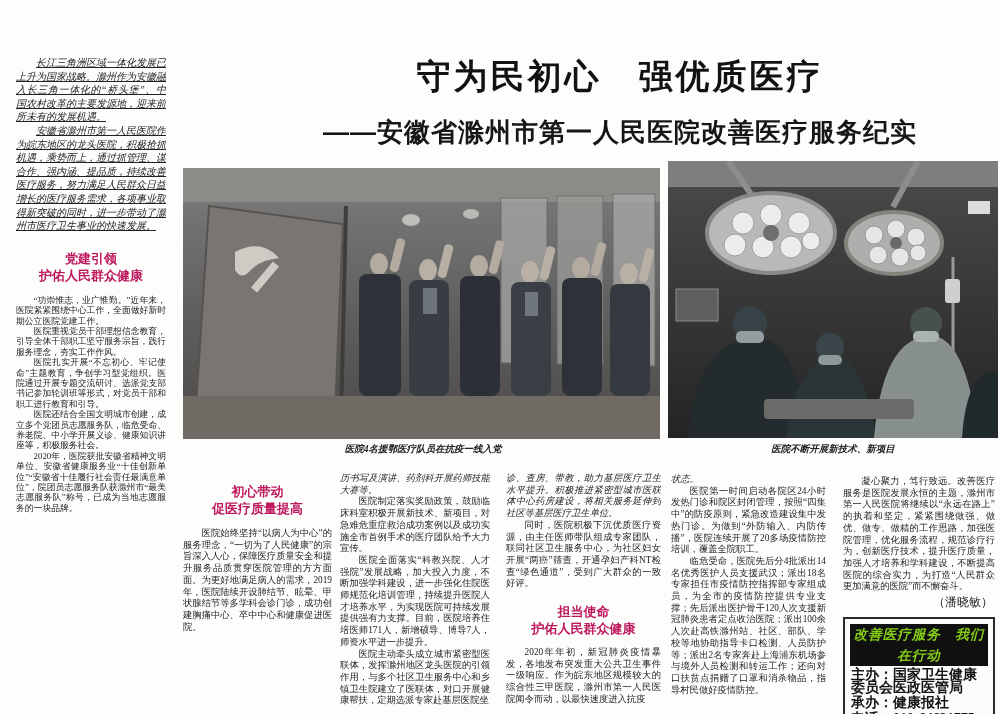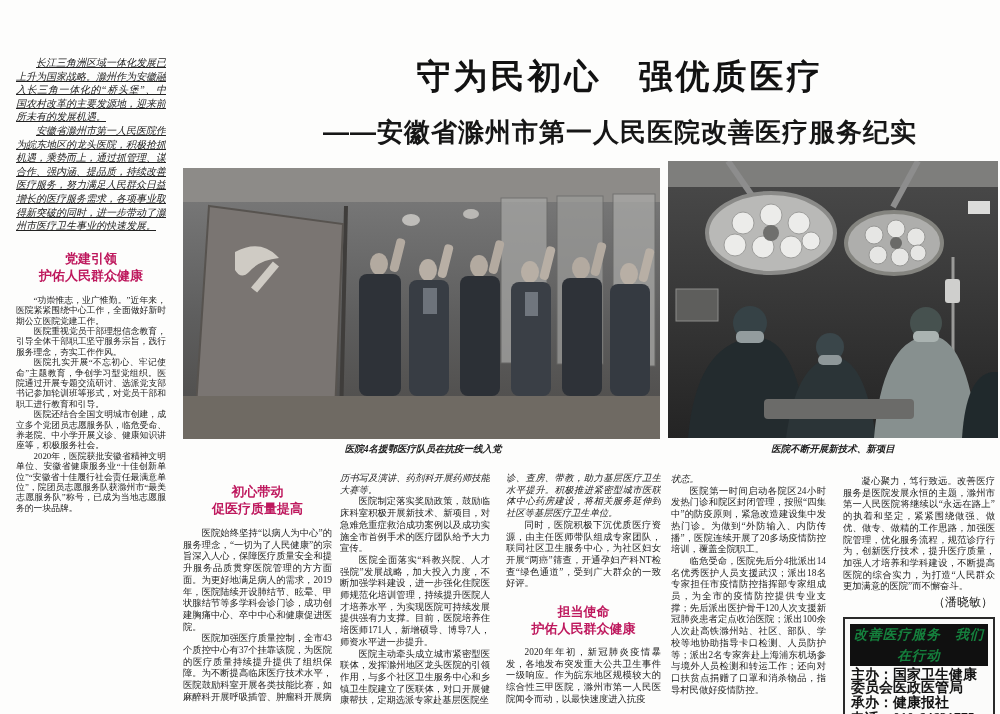--- a/index.html
+++ b/index.html
@@ -63,21 +63,21 @@
   .byline{
     margin:3px 2px 0 0; text-align:right; font-size:12px; line-height:12px;
     font-family:"Liberation Serif", serif; color:#1c1c1c;
   }
   
   #promo-box{
     margin-top:9px; border:2px solid #2a2a2a; background:#fbfbfa;
     padding:5px 5px 6px 5px;
   }
   #promo-banner{
-    background:#101010; color:#15803d; text-align:center;
+    background:#101010; color:#84cc16; text-align:center;
     font-family:"Liberation Serif", serif; font-weight:bold; font-style:italic;
     font-size:13.5px; line-height:21px; letter-spacing:1px;
   }
   .promo-line{
     margin:3px 0 0 1px; font-size:14px; line-height:12.5px; font-weight:bold;
     font-family:"Liberation Serif", serif; color:#141414;
   }
 </style>
 </head>
 <body>
@@ -231,21 +231,20 @@
 
   <div class="cols">
 
     <div class="col" id="col2">
       <div class="sec-head">
         <div>初心带动</div>
         <div>促医疗质量提高</div>
       </div>
       <div class="body">
         <p>医院始终坚持“以病人为中心”的服务理念，“一切为了人民健康”的宗旨深入人心，保障医疗质量安全和提升服务品质贯穿医院管理的方方面面。为更好地满足病人的需求，2019年，医院陆续开设肺结节、眩晕、甲状腺结节等多学科会诊门诊，成功创建胸痛中心、卒中中心和健康促进医院。</p>
-        <p>医院加强医疗质量控制，全市43个质控中心有37个挂靠该院，为医院的医疗质量持续提升提供了组织保障。为不断提高临床医疗技术水平，医院鼓励科室开展各类技能比赛，如麻醉科开展呼吸插管、肿瘤科开展病</p>
       </div>
     </div>
 
     <div class="col" id="col3">
       <div class="body">
         <p class="noindent">历书写及演讲、药剂科开展药师技能大赛等。</p>
         <p>医院制定落实奖励政策，鼓励临床科室积极开展新技术、新项目，对急难危重症救治成功案例以及成功实施全市首例手术的医疗团队给予大力宣传。</p>
         <p>医院全面落实“科教兴院、人才强院”发展战略，加大投入力度，不断加强学科建设，进一步强化住院医师规范化培训管理，持续提升医院人才培养水平，为实现医院可持续发展提供强有力支撑。目前，医院培养住培医师171人，新增硕导、博导7人，师资水平进一步提升。</p>
         <p>医院主动牵头成立城市紧密型医联体，发挥滁州地区龙头医院的引领作用，与多个社区卫生服务中心和乡镇卫生院建立了医联体，对口开展健康帮扶，定期选派专家赴基层医院坐</p>
       </div>

